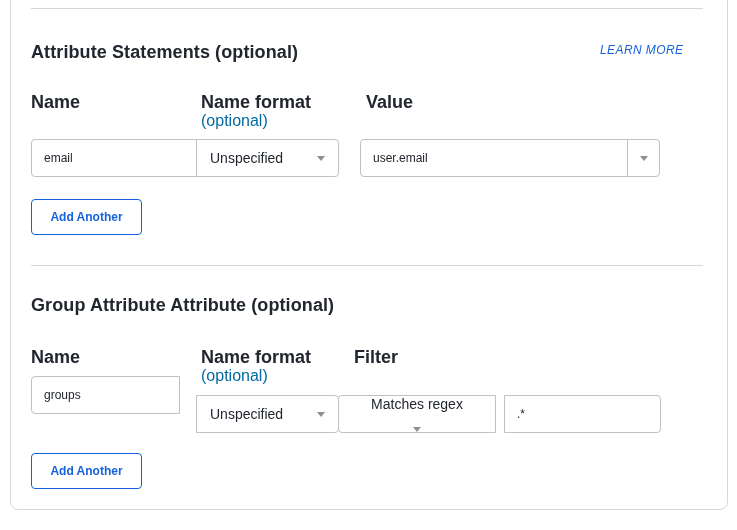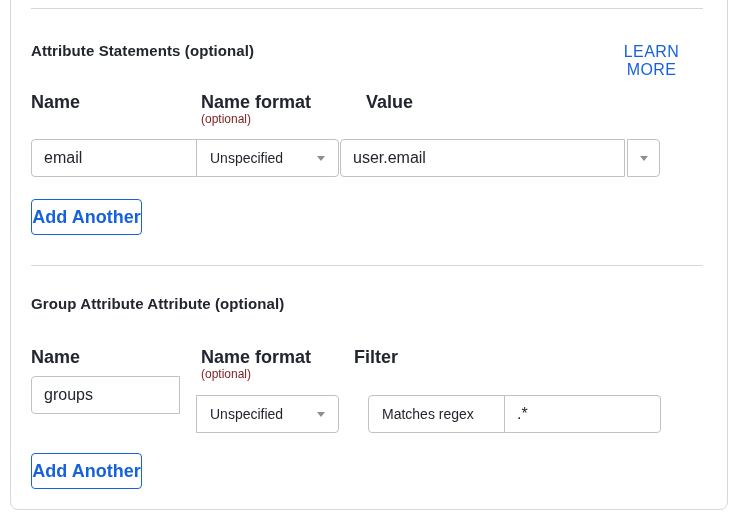--- a/index.html
+++ b/index.html
@@ -9,56 +9,57 @@
     font-family:"Liberation Sans", sans-serif;
     color:#1d1f29;
   }
   .screen { position:relative; width:737px; height:530px; overflow:hidden; background:#fff; }
   .card {
     position:absolute; left:10px; top:-20px; width:718px; height:530px;
     border:1px solid #d8d8dc; border-radius:8px; background:#fff;
   }
   .divider { position:absolute; left:31px; width:672px; height:1px; background:#d7d7db; }
   .section-title {
-    position:absolute; left:31px; font-size:15px; font-weight:bold; color:#22262e;
+    position:absolute; left:31px; font-size:18px; font-weight:bold; color:#22262e;
     letter-spacing:0.1px;
   }
   .learn-more {
-    position:absolute; left:600px; width:103px; text-align:center;
-    font-size:16px; color:#1662dd; letter-spacing:0.4px; cursor:pointer;
+    position:absolute; left:600px; width:103px; text-align:left;
+    font-size:12px; color:#1662dd; letter-spacing:0.4px; cursor:pointer;
     text-decoration:none;
+    font-style:italic;
   }
   .col-label { position:absolute; font-size:18px; font-weight:bold; color:#22262e; }
-  .col-note  { position:absolute; font-size:12px; color:#7f1d1d; }
+  .col-note  { position:absolute; font-size:16px; color:#0369a1; }
   .field {
     position:absolute; height:38px; background:#fff;
     border:1px solid #c1c1c5; font-size:14px; color:#22262e;
   }
   .field input {
     width:100%; height:100%; border:none; outline:none; background:transparent;
-    font-family:inherit; font-size:16px; color:#22262e; padding:0 12px;
+    font-family:inherit; font-size:12px; color:#22262e; padding:0 12px;
   }
   .round-l { border-radius:4px 0 0 4px; }
   .round-r { border-radius:0 4px 4px 0; }
   .select {
     display:flex; align-items:center; justify-content:space-between;
     padding:0 13px; cursor:pointer;
   }
   .arrow {
     width:0; height:0; flex:0 0 auto;
     border-left:4.5px solid transparent; border-right:4.5px solid transparent;
     border-top:5.5px solid #8e8e93;
   }
   .dd-btn {
     display:flex; align-items:center; justify-content:center; cursor:pointer;
   }
   .add-btn {
     position:absolute; left:31px; width:111px; height:36px;
     background:#fff; border:1px solid #1662dd; border-radius:4px;
-    color:#1662dd; font-size:18px; font-weight:bold; font-family:inherit;
+    color:#1662dd; font-size:12px; font-weight:bold; font-family:inherit;
     display:flex; align-items:center; justify-content:center; cursor:pointer;
   }
 </style>
 </head>
 <body>
 
 <div class="screen">
   <div class="card"></div>
 
   <div class="divider" style="top:8px;"></div>
@@ -74,21 +75,21 @@
 
   <div class="field round-l" style="left:31px; top:139px; width:166px;">
     <input type="text" value="email" style="">
   </div>
 
   <div class="field select round-r" style="left:196px; top:139px; width:143px;">
     <span>Unspecified</span>
     <span class="arrow"></span>
   </div>
 
-  <div class="field round-l" style="left:340px; top:139px; width:285px;">
+  <div class="field round-l" style="left:360px; top:139px; width:285px;">
     <input type="text" value="user.email" style="">
   </div>
 
   <div class="field dd-btn round-r" style="left:627px; top:139px; width:33px;">
     <span class="arrow"></span>
   </div>
 
   <button class="add-btn" style="top:199px;">Add Another</button>
 
   <div class="divider" style="top:265px;"></div>
@@ -102,21 +103,21 @@
 
   <div class="field round-l" style="left:31px; top:376px; width:149px;">
     <input type="text" value="groups" style="">
   </div>
 
   <div class="field select round-r" style="left:196px; top:395px; width:143px;">
     <span>Unspecified</span>
     <span class="arrow"></span>
   </div>
 
-  <div class="field select round-l" style="left:368px; top:395px; width:158px;">
+  <div class="field select round-l" style="left:338px; top:395px; width:158px;flex-direction:column;">
     <span>Matches regex</span>
     <span class="arrow"></span>
   </div>
 
   <div class="field round-r" style="left:504px; top:395px; width:157px;">
     <input type="text" value=".*" style="">
   </div>
 
   <button class="add-btn" style="top:453px;">Add Another</button>
 </div>

